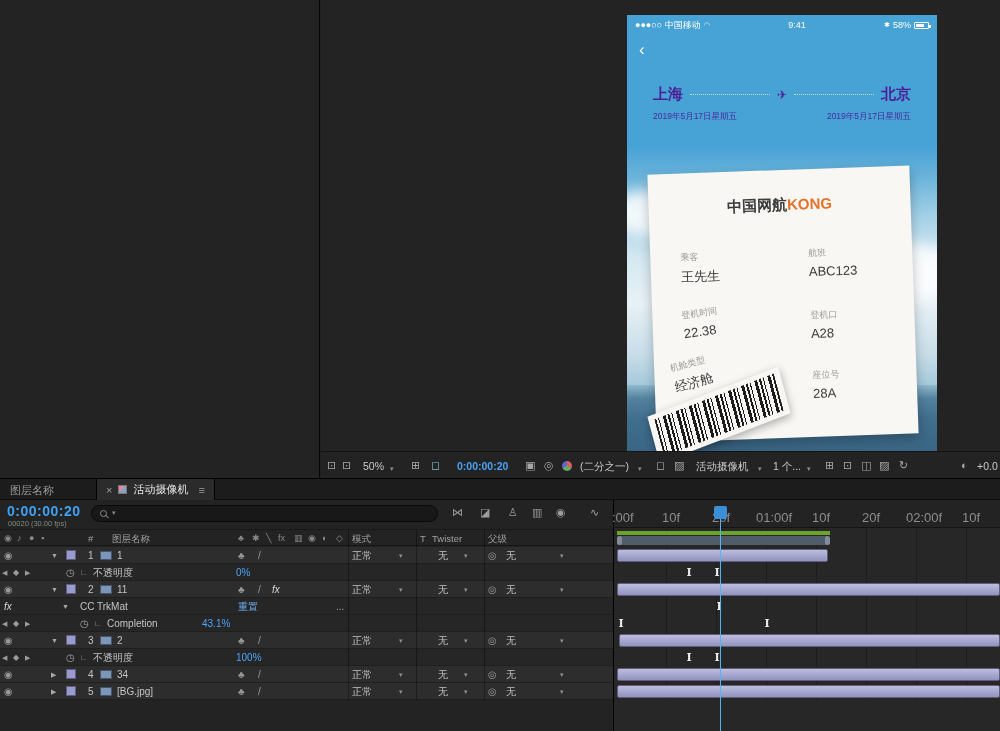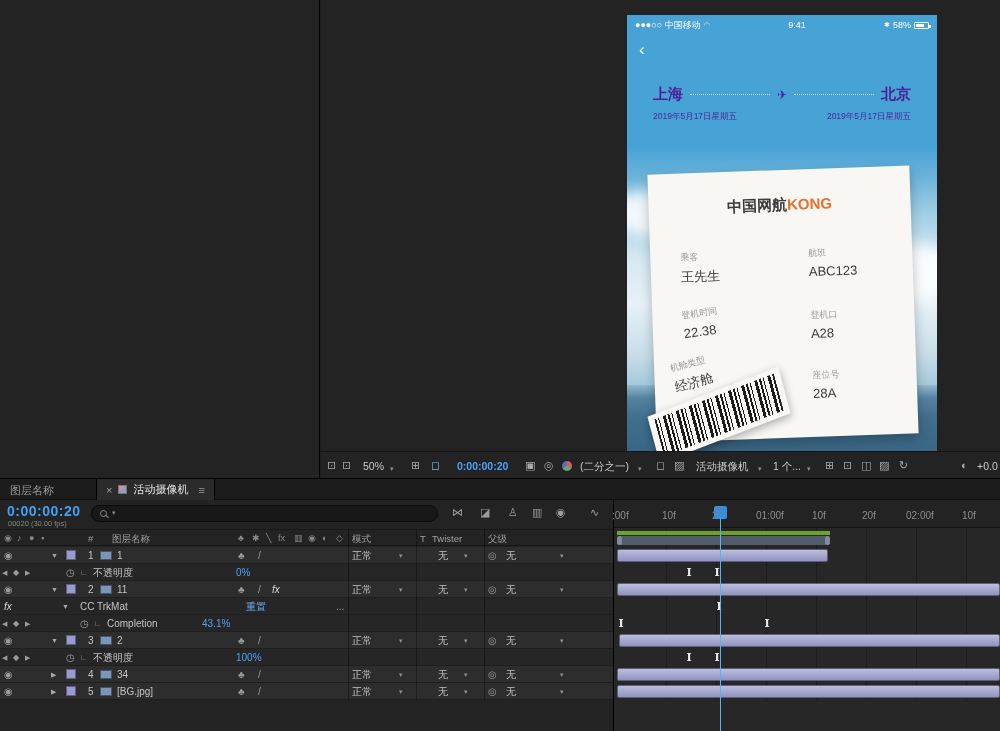--- a/index.html
+++ b/index.html
@@ -83,21 +83,21 @@
   .li{position:absolute;top:4px;width:12px;height:9px;background:#7d96b8;border:1px solid #42546e}
   .fxb{font-style:italic;font-size:10px;color:#d8d8d8}
   .pval{color:#4da3f8}
   .reset{color:#6fb0f5}
   .colline{position:absolute;top:50px;width:1px;height:171px;background:rgba(0,0,0,.35);pointer-events:none}
 
   
   .tr-ruler{position:absolute;left:614px;top:21px;width:386px;height:28px;background:#232323;border-bottom:1px solid #141414}
   .tr-tracks{position:absolute;left:614px;top:49px;width:386px;height:204px;background:#272727}
   .vdiv{position:absolute;left:613px;top:21px;width:1px;height:232px;background:#000}
-  .rl{position:absolute;top:31px;font-size:10px;color:#8d8d8d}
+  .rl{position:absolute;top:31px;font-size:13px;color:#8d8d8d}
   .grid{position:absolute;left:617px;top:49px;width:383px;height:172px;
     background:repeating-linear-gradient(90deg,transparent 0 49px,rgba(0,0,0,.25) 49px 50px);pointer-events:none}
   .cache{position:absolute;left:617px;top:52px;width:213px;height:4px;background:#6da32c}
   .workarea{position:absolute;left:617px;top:57px;width:213px;height:9px;background:#505c6a;border-radius:3px}
   .workarea .cap{position:absolute;top:0;width:5px;height:9px;background:#828c9a;border-radius:3px}
   .tbar{position:absolute;height:13px;background:linear-gradient(180deg,#bdbdde,#9193c0);border:1px solid #5f5f7d;border-radius:2px}
   .kf{position:absolute;width:8px;height:13px;text-align:center;line-height:13px;
     font-family:"DejaVu Serif","Liberation Serif",serif;font-size:11px;font-weight:bold;color:#e9ebef}
   .ph-line{position:absolute;left:720px;top:27px;width:1px;height:226px;background:#52b4f0;z-index:5}
   .ph-caret{position:absolute;left:714px;top:27px;width:13px;height:13px;background:#3c8fd6;border-radius:2px;z-index:6}
@@ -300,21 +300,21 @@
     <span class="cell dd" style="left:464px">▾</span>
     <span class="cell ic" style="left:488px">◎</span>
     <span class="cell" style="left:506px">无</span>
     <span class="cell dd" style="left:560px">▾</span>
   </div>
 
   <div class="row prop" style="top:119px">
     <span class="cell fxb" style="left:4px">fx</span>
     <span class="cell exp" style="left:62px">▼</span>
     <span class="cell" style="left:80px">CC TrkMat</span>
-    <span class="cell reset" style="left:246px">重置</span>
+    <span class="cell reset" style="left:238px">重置</span>
     <span class="cell ic" style="left:336px">...</span>
   </div>
 
   <div class="row prop" style="top:136px">
     <span class="cell ic" style="left:2px;font-size:7px">◀</span>
     <span class="cell ic" style="left:13px;font-size:8px">◆</span>
     <span class="cell ic" style="left:25px;font-size:7px">▶</span>
     <span class="cell ic" style="left:80px">◷</span>
     <span class="cell ic" style="left:94px;font-size:8px">∟</span>
     <span class="cell" style="left:107px">Completion</span>

